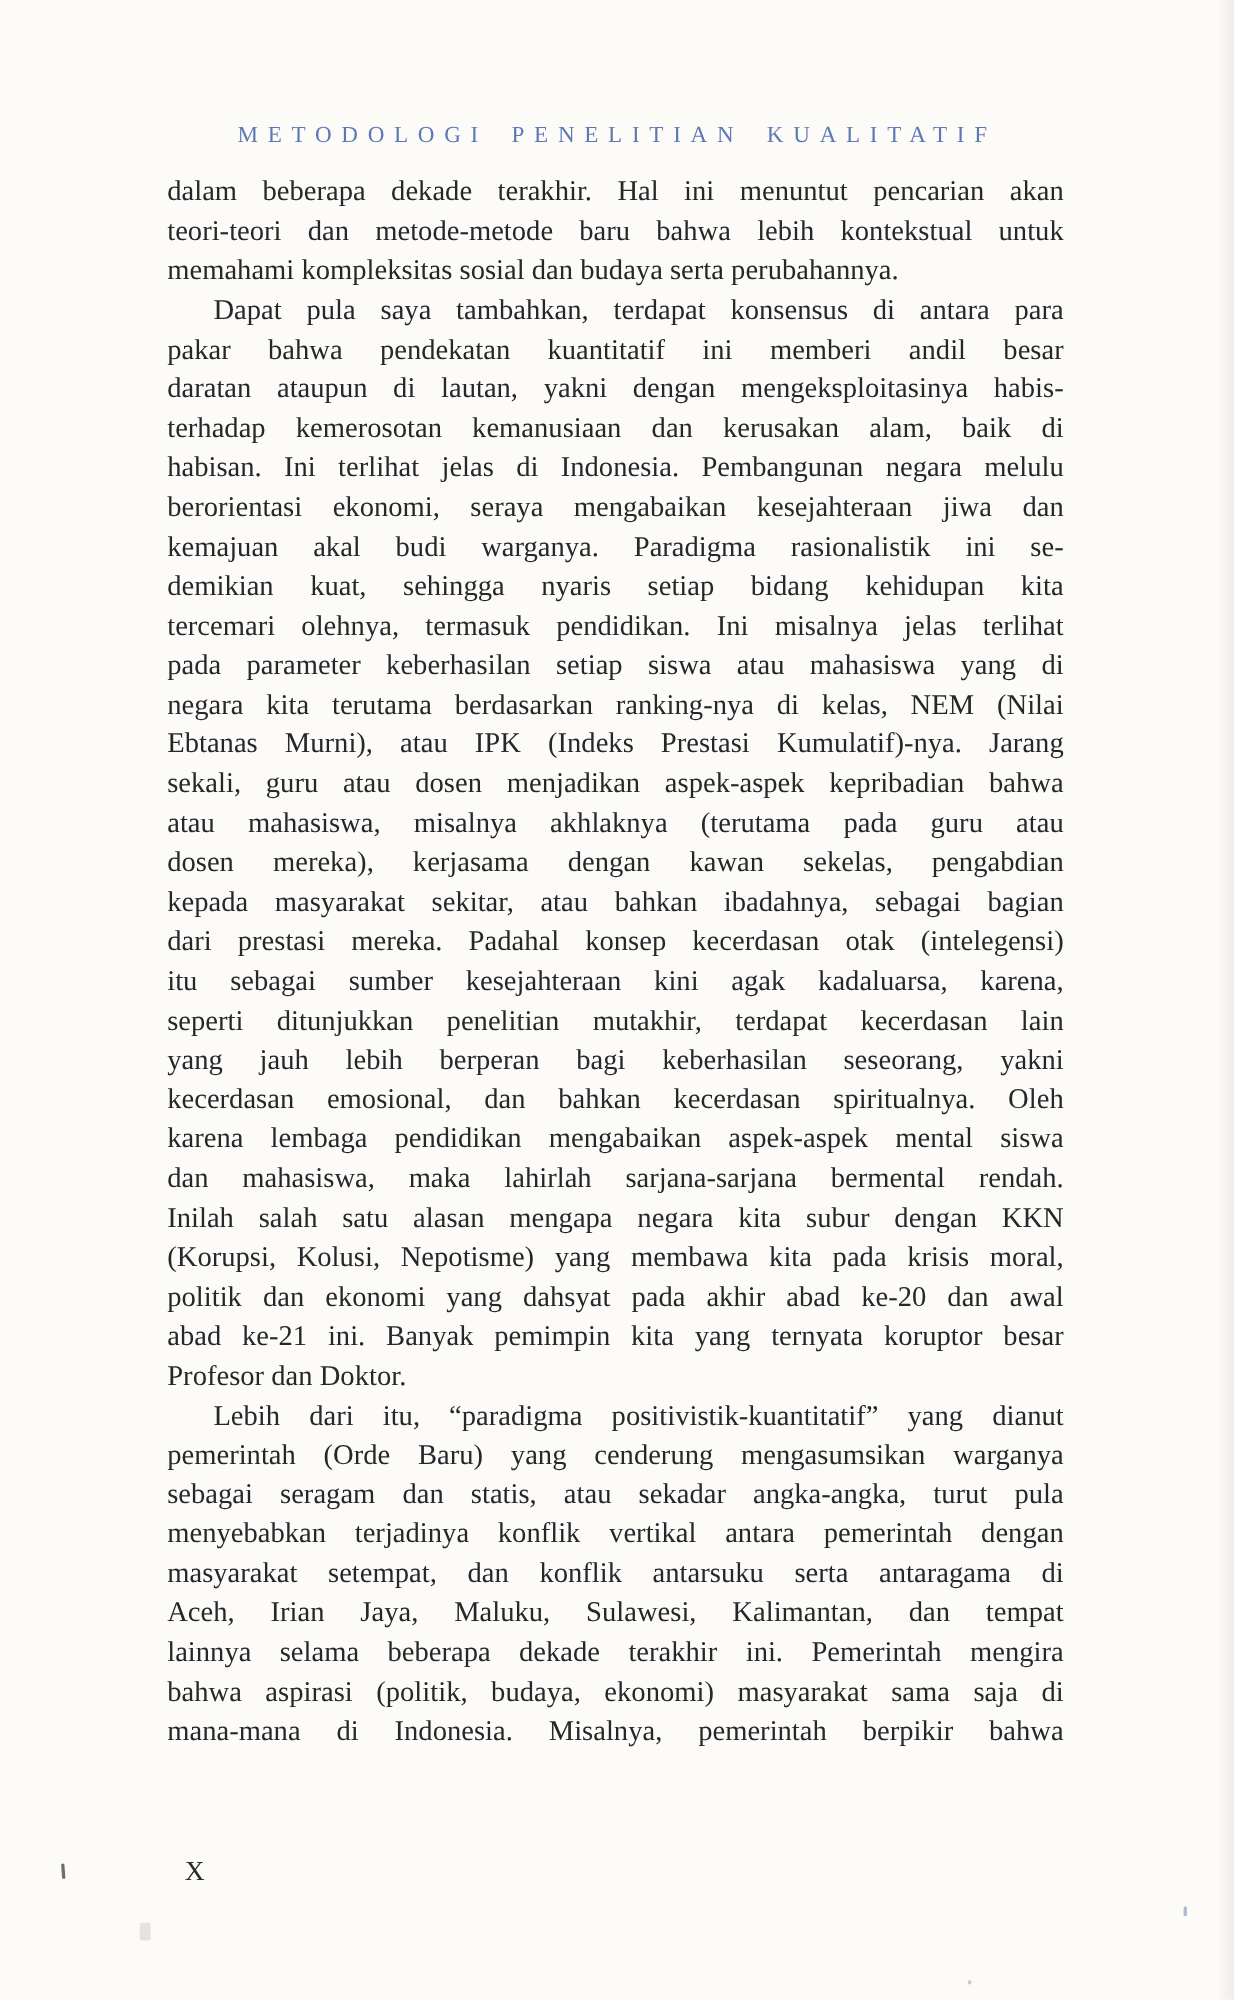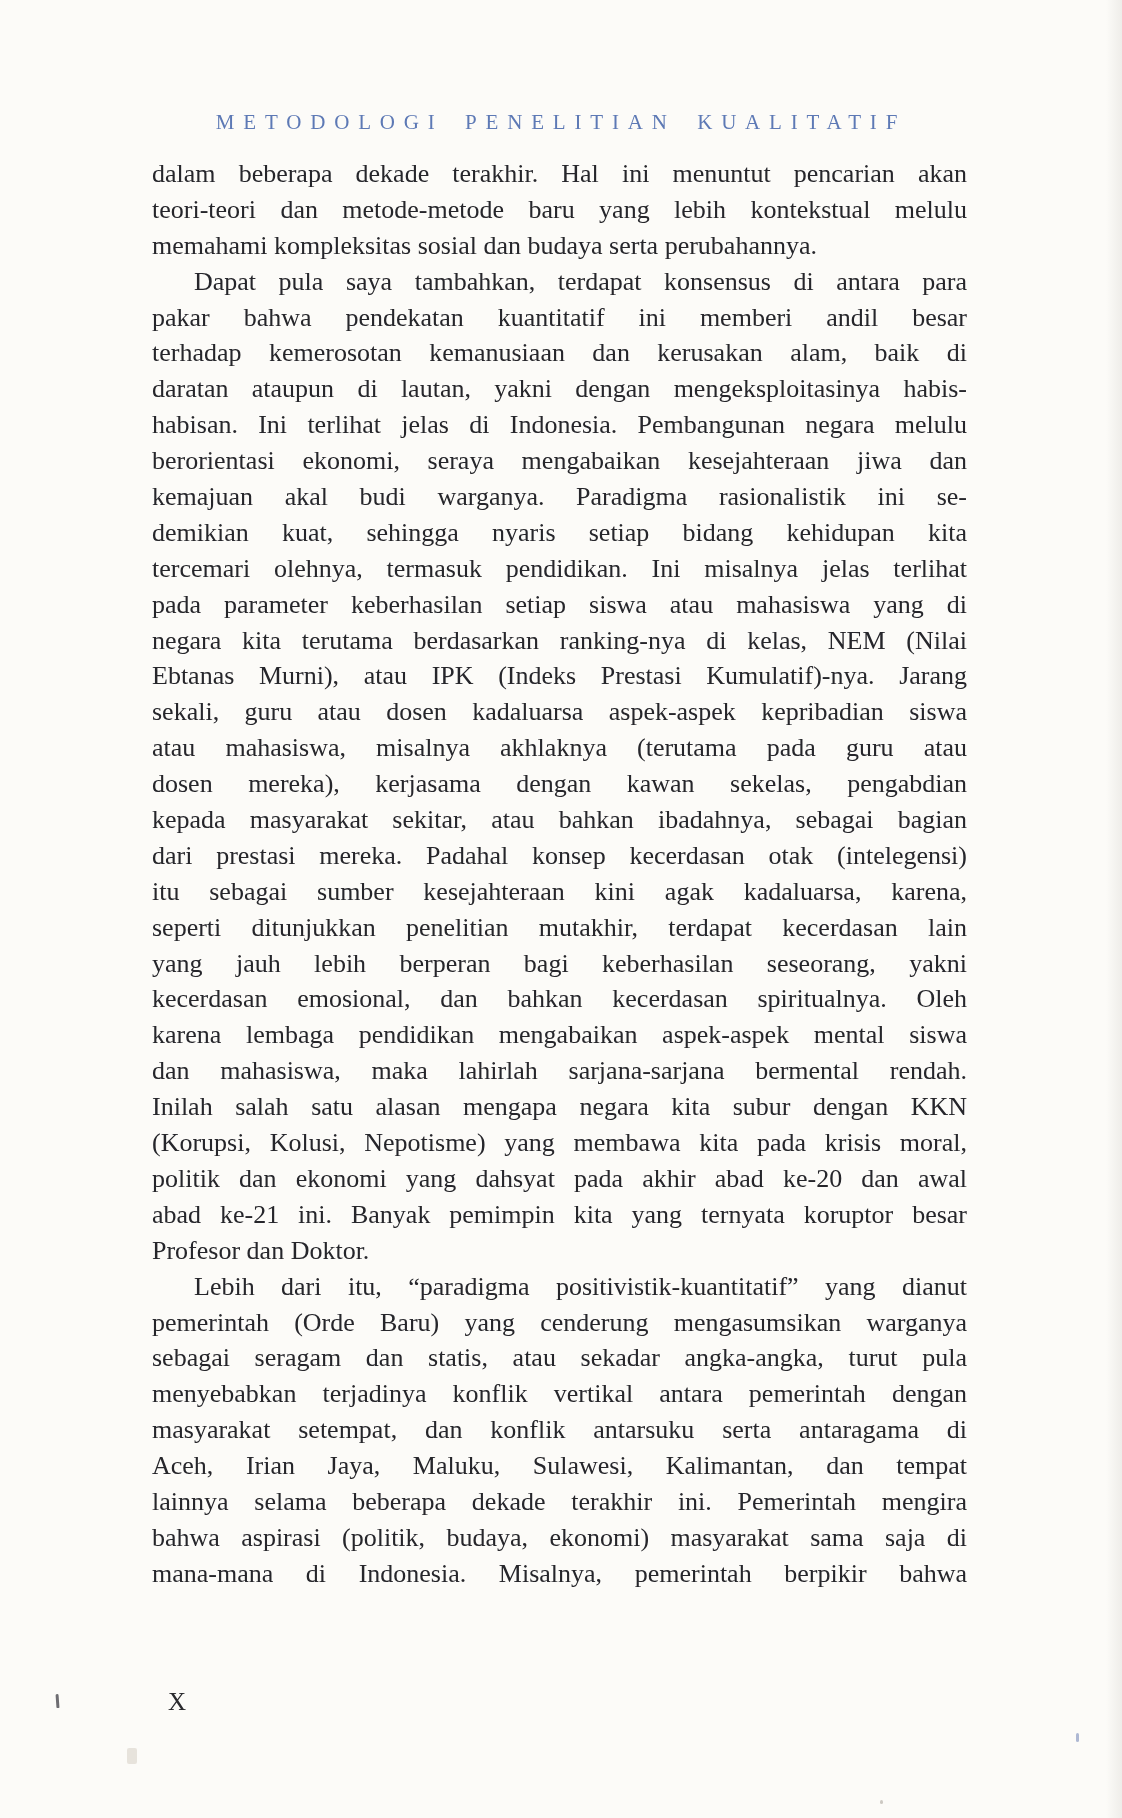--- a/index.html
+++ b/index.html
@@ -100,37 +100,37 @@
 </style>
 </head>
 <body style="--header-color: #5d79b5; --body-color: #26262b; --paper: #fcfbf8;">
 
 <div class="page">
   <div class="running-header">METODOLOGI PENELITIAN KUALITATIF</div>
 
   <div class="body-text" id="body-text">
       <div class="para">
         <div class="line">dalam beberapa dekade terakhir. Hal ini menuntut pencarian akan</div>
-        <div class="line">teori-teori dan metode-metode baru yang lebih kontekstual melulu</div>
+        <div class="line">teori-teori dan metode-metode baru bahwa lebih kontekstual untuk</div>
         <div class="line last">memahami kompleksitas sosial dan budaya serta perubahannya.</div>
       </div>
       <div class="para indent">
         <div class="line">Dapat pula saya tambahkan, terdapat konsensus di antara para</div>
         <div class="line">pakar bahwa pendekatan kuantitatif ini memberi andil besar</div>
+        <div class="line">daratan ataupun di lautan, yakni dengan mengeksploitasinya habis-</div>
         <div class="line">terhadap kemerosotan kemanusiaan dan kerusakan alam, baik di</div>
-        <div class="line">daratan ataupun di lautan, yakni dengan mengeksploitasinya habis-</div>
         <div class="line">habisan. Ini terlihat jelas di Indonesia. Pembangunan negara melulu</div>
         <div class="line">berorientasi ekonomi, seraya mengabaikan kesejahteraan jiwa dan</div>
         <div class="line">kemajuan akal budi warganya. Paradigma rasionalistik ini se-</div>
         <div class="line">demikian kuat, sehingga nyaris setiap bidang kehidupan kita</div>
         <div class="line">tercemari olehnya, termasuk pendidikan. Ini misalnya jelas terlihat</div>
         <div class="line">pada parameter keberhasilan setiap siswa atau mahasiswa yang di</div>
         <div class="line">negara kita terutama berdasarkan ranking-nya di kelas, NEM (Nilai</div>
         <div class="line">Ebtanas Murni), atau IPK (Indeks Prestasi Kumulatif)-nya. Jarang</div>
-        <div class="line">sekali, guru atau dosen kadaluarsa aspek-aspek kepribadian siswa</div>
+        <div class="line">sekali, guru atau dosen menjadikan aspek-aspek kepribadian bahwa</div>
         <div class="line">atau mahasiswa, misalnya akhlaknya (terutama pada guru atau</div>
         <div class="line">dosen mereka), kerjasama dengan kawan sekelas, pengabdian</div>
         <div class="line">kepada masyarakat sekitar, atau bahkan ibadahnya, sebagai bagian</div>
         <div class="line">dari prestasi mereka. Padahal konsep kecerdasan otak (intelegensi)</div>
         <div class="line">itu sebagai sumber kesejahteraan kini agak kadaluarsa, karena,</div>
         <div class="line">seperti ditunjukkan penelitian mutakhir, terdapat kecerdasan lain</div>
         <div class="line">yang jauh lebih berperan bagi keberhasilan seseorang, yakni</div>
         <div class="line">kecerdasan emosional, dan bahkan kecerdasan spiritualnya. Oleh</div>
         <div class="line">karena lembaga pendidikan mengabaikan aspek-aspek mental siswa</div>
         <div class="line">dan mahasiswa, maka lahirlah sarjana-sarjana bermental rendah.</div>

